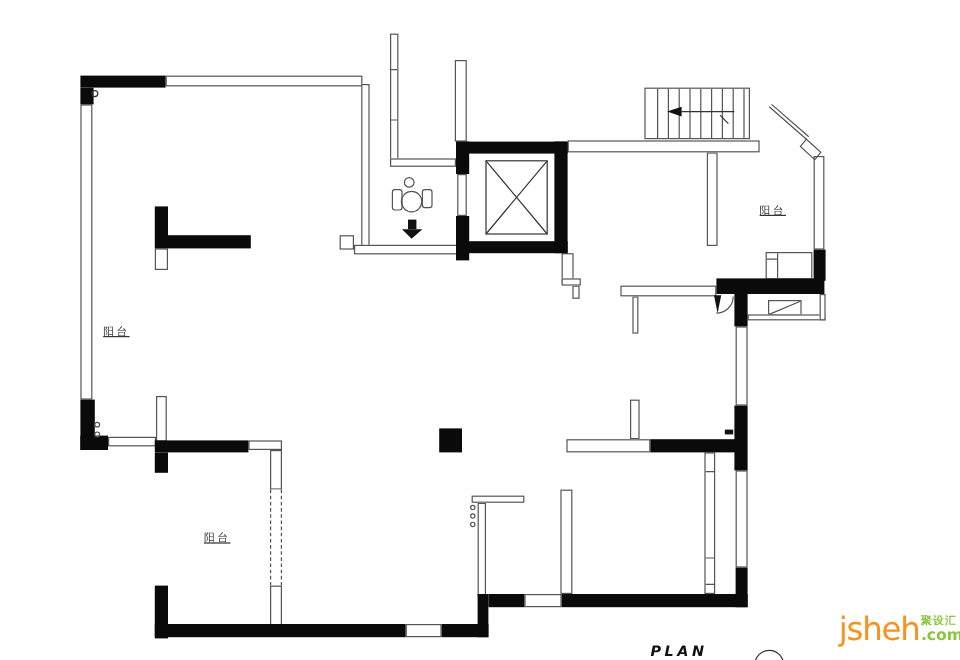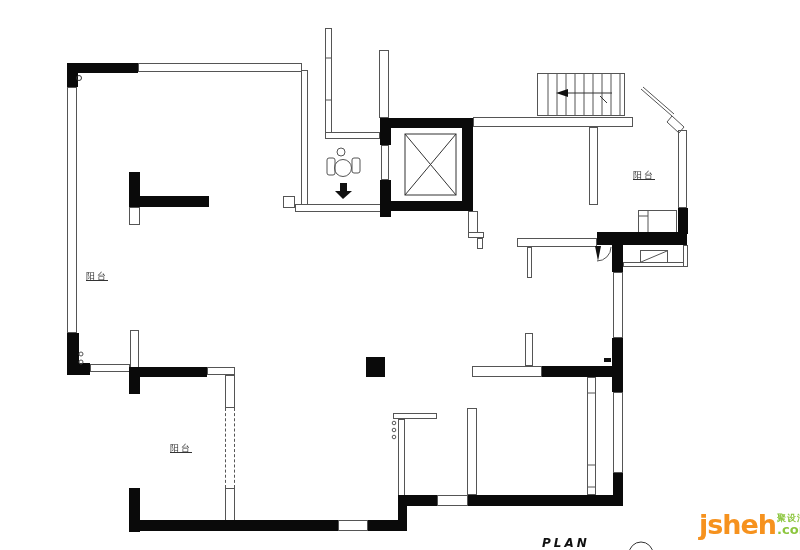--- a/index.html
+++ b/index.html
@@ -15,21 +15,21 @@
   .wl{position:absolute;background:#fff;border:1px solid var(--line);box-sizing:border-box;z-index:1;}
   .wl.dash{border-left-style:dashed;border-right-style:dashed;border-top:none;border-bottom:none;}
   .overlay{position:absolute;left:0;top:0;z-index:3;}
   .ln{stroke:var(--line);stroke-width:1;fill:none;}
   .lnd{stroke:#333;stroke-width:1;fill:none;}
   .fb{fill:#111;stroke:none;}
   .lbl{position:absolute;z-index:4;font-size:9px;color:#333;letter-spacing:2px;white-space:nowrap;text-decoration:underline;}
   .plan-title{position:absolute;z-index:4;font-size:12px;font-weight:bold;color:#111;
               letter-spacing:3px;font-style:italic;}
   .logo{position:absolute;z-index:4;display:flex;align-items:flex-start;line-height:1;}
-  .logo-name{color:var(--logo-orange);font-size:27px;font-weight:bold;letter-spacing:-1px;text-align:right;}
+  .logo-name{color:var(--logo-orange);font-size:27px;font-weight:normal;letter-spacing:-1px;text-align:right;}
   .logo-side{display:flex;flex-direction:column;margin-left:1px;margin-top:3px;}
   .logo-cn{color:var(--logo-green);font-size:9px;font-weight:bold;letter-spacing:1px;}
   .logo-com{color:var(--logo-green);font-size:13px;font-weight:bold;margin-top:0px;}
 </style>
 </head>
 <body>
 
 <div class="canvas">
 
   <div class="wl" style="left:138px;top:63px;width:164px;height:9px"></div>

